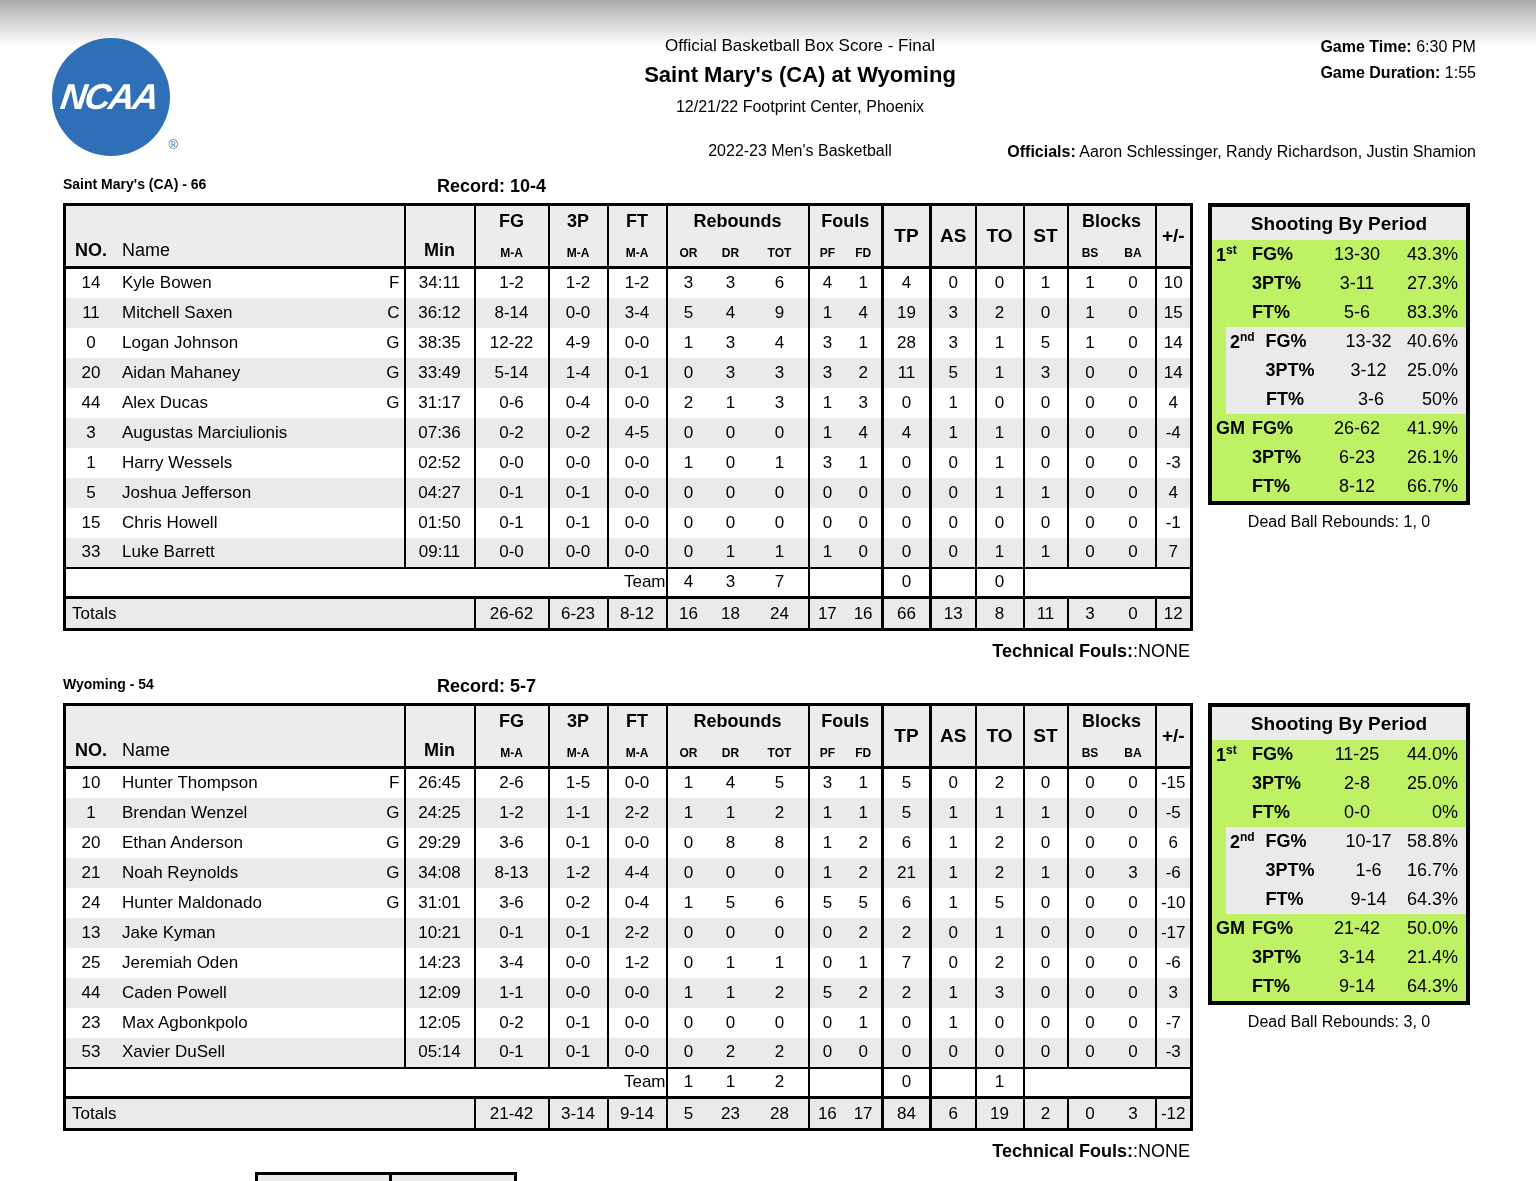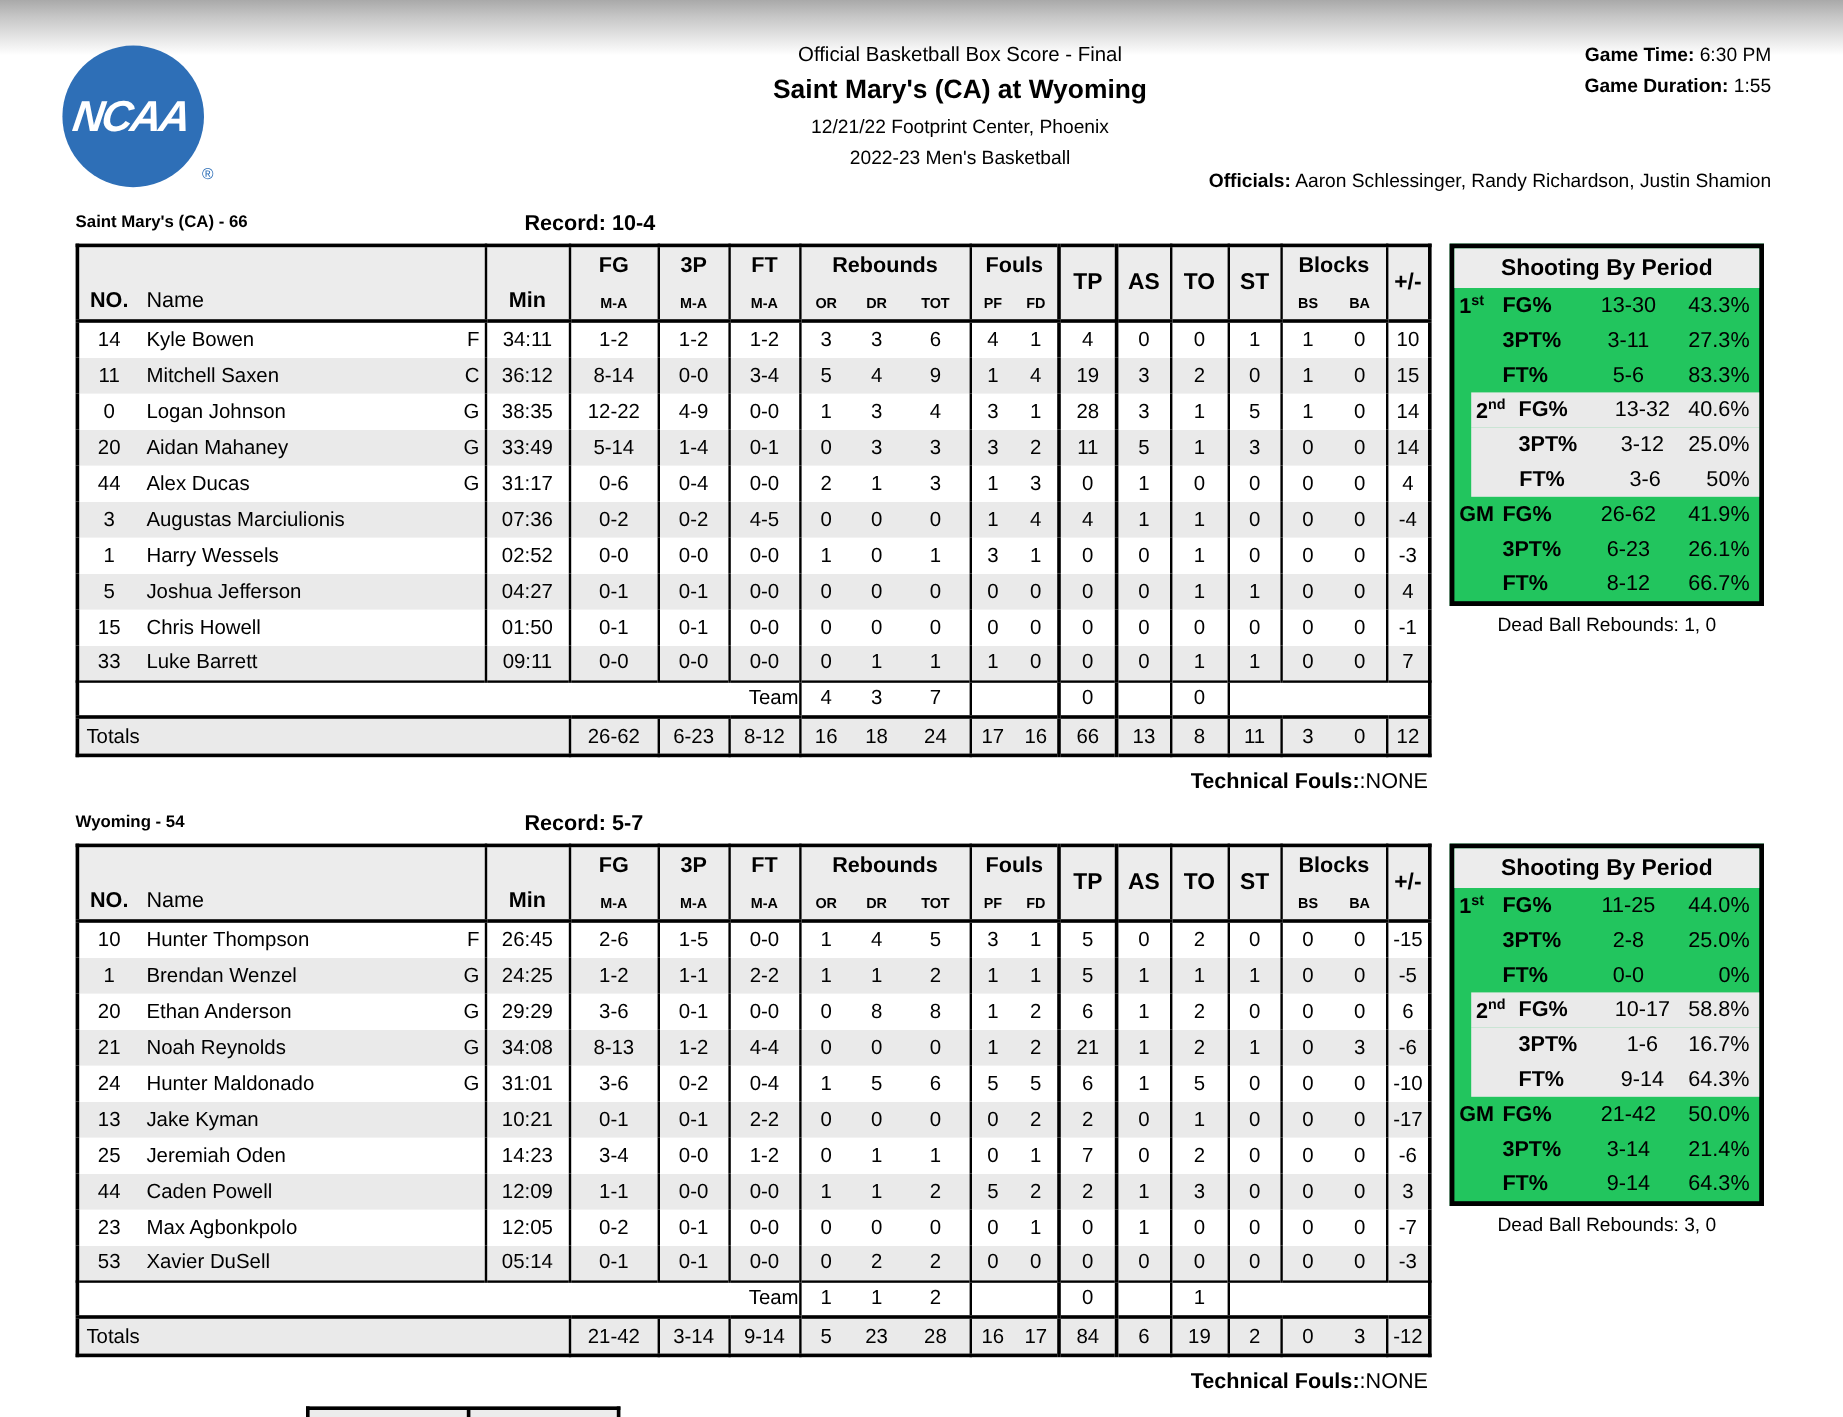--- a/index.html
+++ b/index.html
@@ -18,22 +18,22 @@
     display:flex; align-items:center; justify-content:center; }
   .logo-text { color:#fff; font-style:italic; font-weight:bold; font-size:36px;
     letter-spacing:-2px; transform:skewX(-8deg); padding-right:4px; }
   .logo-reg { position:absolute; right:-4px; bottom:8px; font-size:13px; color:var(--ncaa-blue,#2e6fb7); }
 
   
   .hdr-center { position:absolute; left:500px; top:36px; width:600px; text-align:center; }
   .doc-title { font-size:17px; }
   .matchup  { font-size:22px; font-weight:bold; margin-top:6px; }
   .venue    { font-size:16px; margin-top:10px; }
-  .season   { font-size:16px; margin-top:8px; }
-  .hdr-right { position:absolute; right:60px; top:34px; text-align:right; font-size:16px; line-height:26px; }
+  .season   { font-size:16px; margin-top:26px; }
+  .hdr-right { position:absolute; right:60px; top:34px; font-size:16px; line-height:26px; }
   .officials { position:absolute; right:60px; top:143px; text-align:right; font-size:16px; }
 
   .team-title { position:absolute; left:63px; font-size:14px; font-weight:bold; }
   .record     { position:absolute; left:437px; font-size:18px; font-weight:bold; }
 
   
   table.box { position:absolute; left:63px; width:1127px; border-collapse:collapse;
     table-layout:fixed; border:3px solid #000; }
   #table1 { top:203px; } #table2 { top:703px; }
   .box th, .box td { border-left:2px solid #000; overflow:hidden; white-space:nowrap; padding:0; }
@@ -65,21 +65,21 @@
   tr.team-row td { border-top:2px solid #000; background:#fff; }
   tr.team-row td.lbl { text-align:right; padding-left:6px; }
   tr.totals-row td { border-top:3px solid #000; background:#eaeaea; height:32px; }
   tr.totals-row td.lbl { text-align:left; padding-left:6px; font-weight:normal; }
 
   .techfouls { position:absolute; left:63px; width:1127px; text-align:right; font-size:18px; }
   #techfouls1 { top:641px; } #techfouls2 { top:1141px; }
   .techfouls b { font-weight:bold; }
 
   
-  .panel { position:absolute; left:1208px; width:262px; border:4px solid #000; background:#22c55e; }
+  .panel { position:absolute; left:1208px; width:262px; border:4px solid #000; background:#bef264; }
   #panel1 { top:203px; } #panel2 { top:703px; }
   .sb-title { background:#ececec; font-weight:bold; font-size:19px; text-align:center;
     height:33px; line-height:33px; }
   .sb-row { display:flex; align-items:center; height:29px; font-size:18px; }
   .sb-row.shade { background:#eaeaea;margin-left:14px; }
   .sb-period { width:40px; padding-left:4px; font-weight:bold; }
   .sb-period sup { font-size:12px; }
   .sb-stat { width:66px; font-weight:bold; text-align:left; }
   .sb-ma { width:78px; text-align:center; }
   .sb-pct { flex:1; text-align:right; padding-right:8px; }

